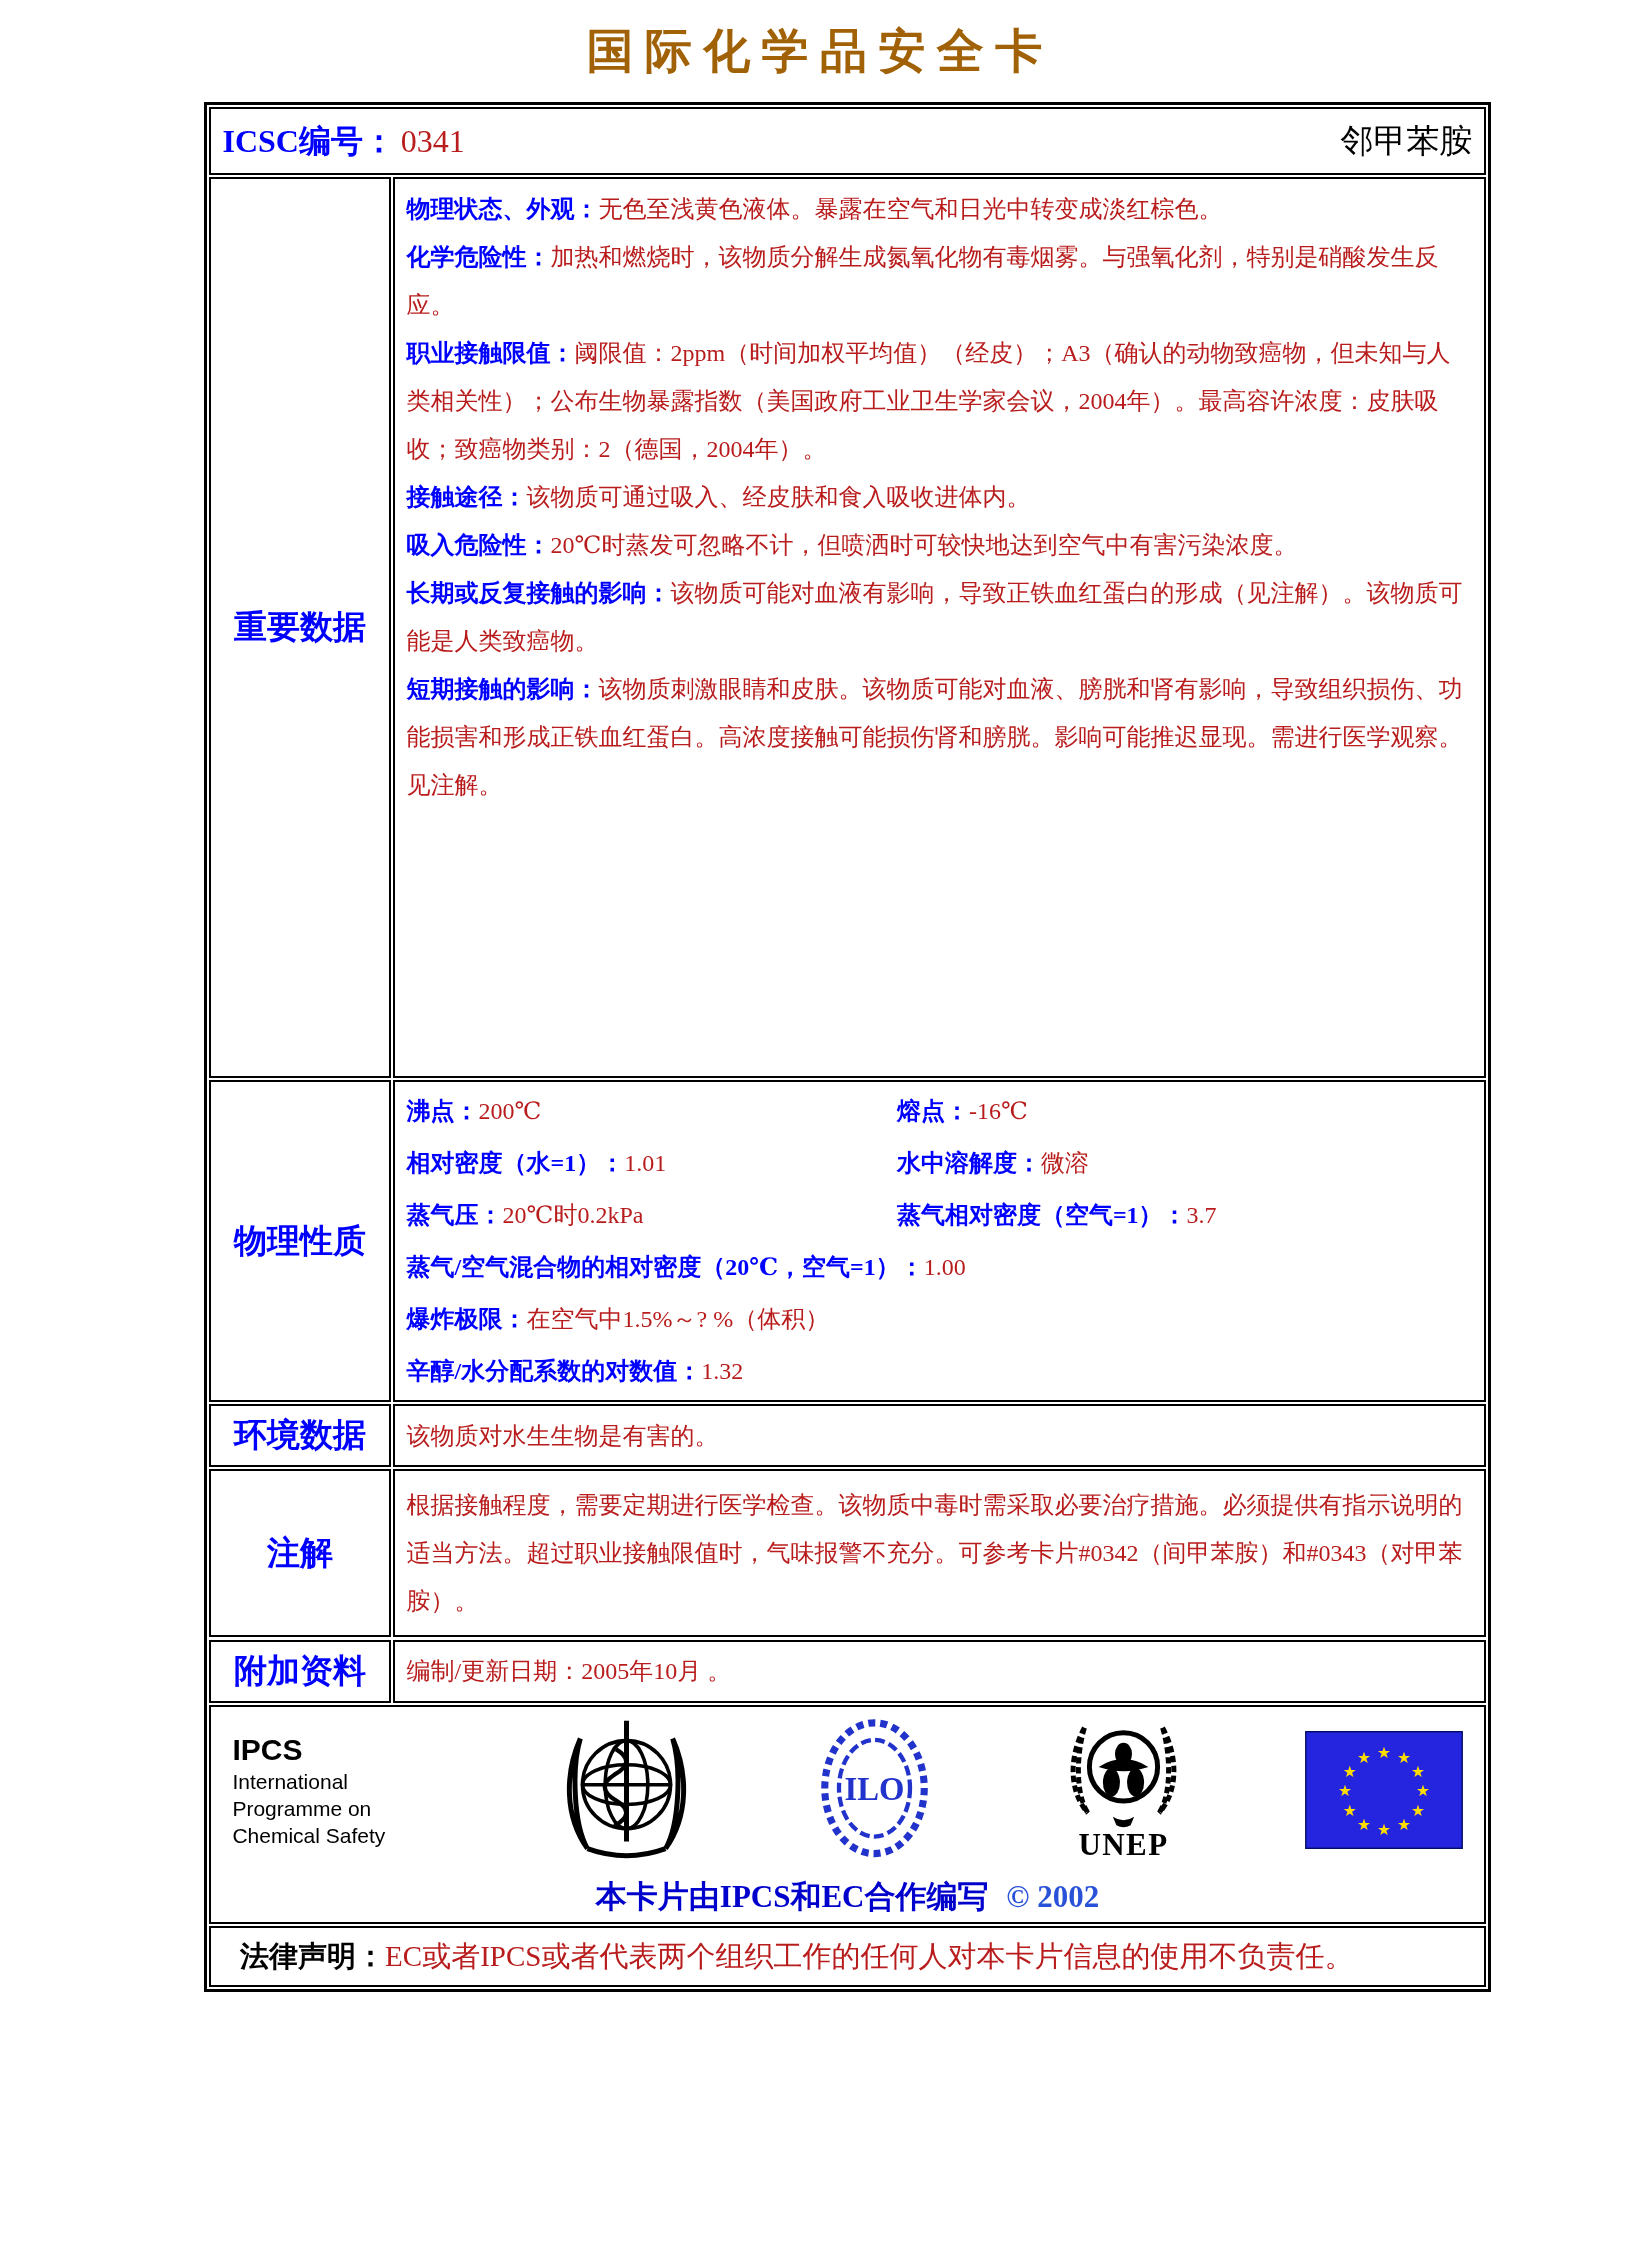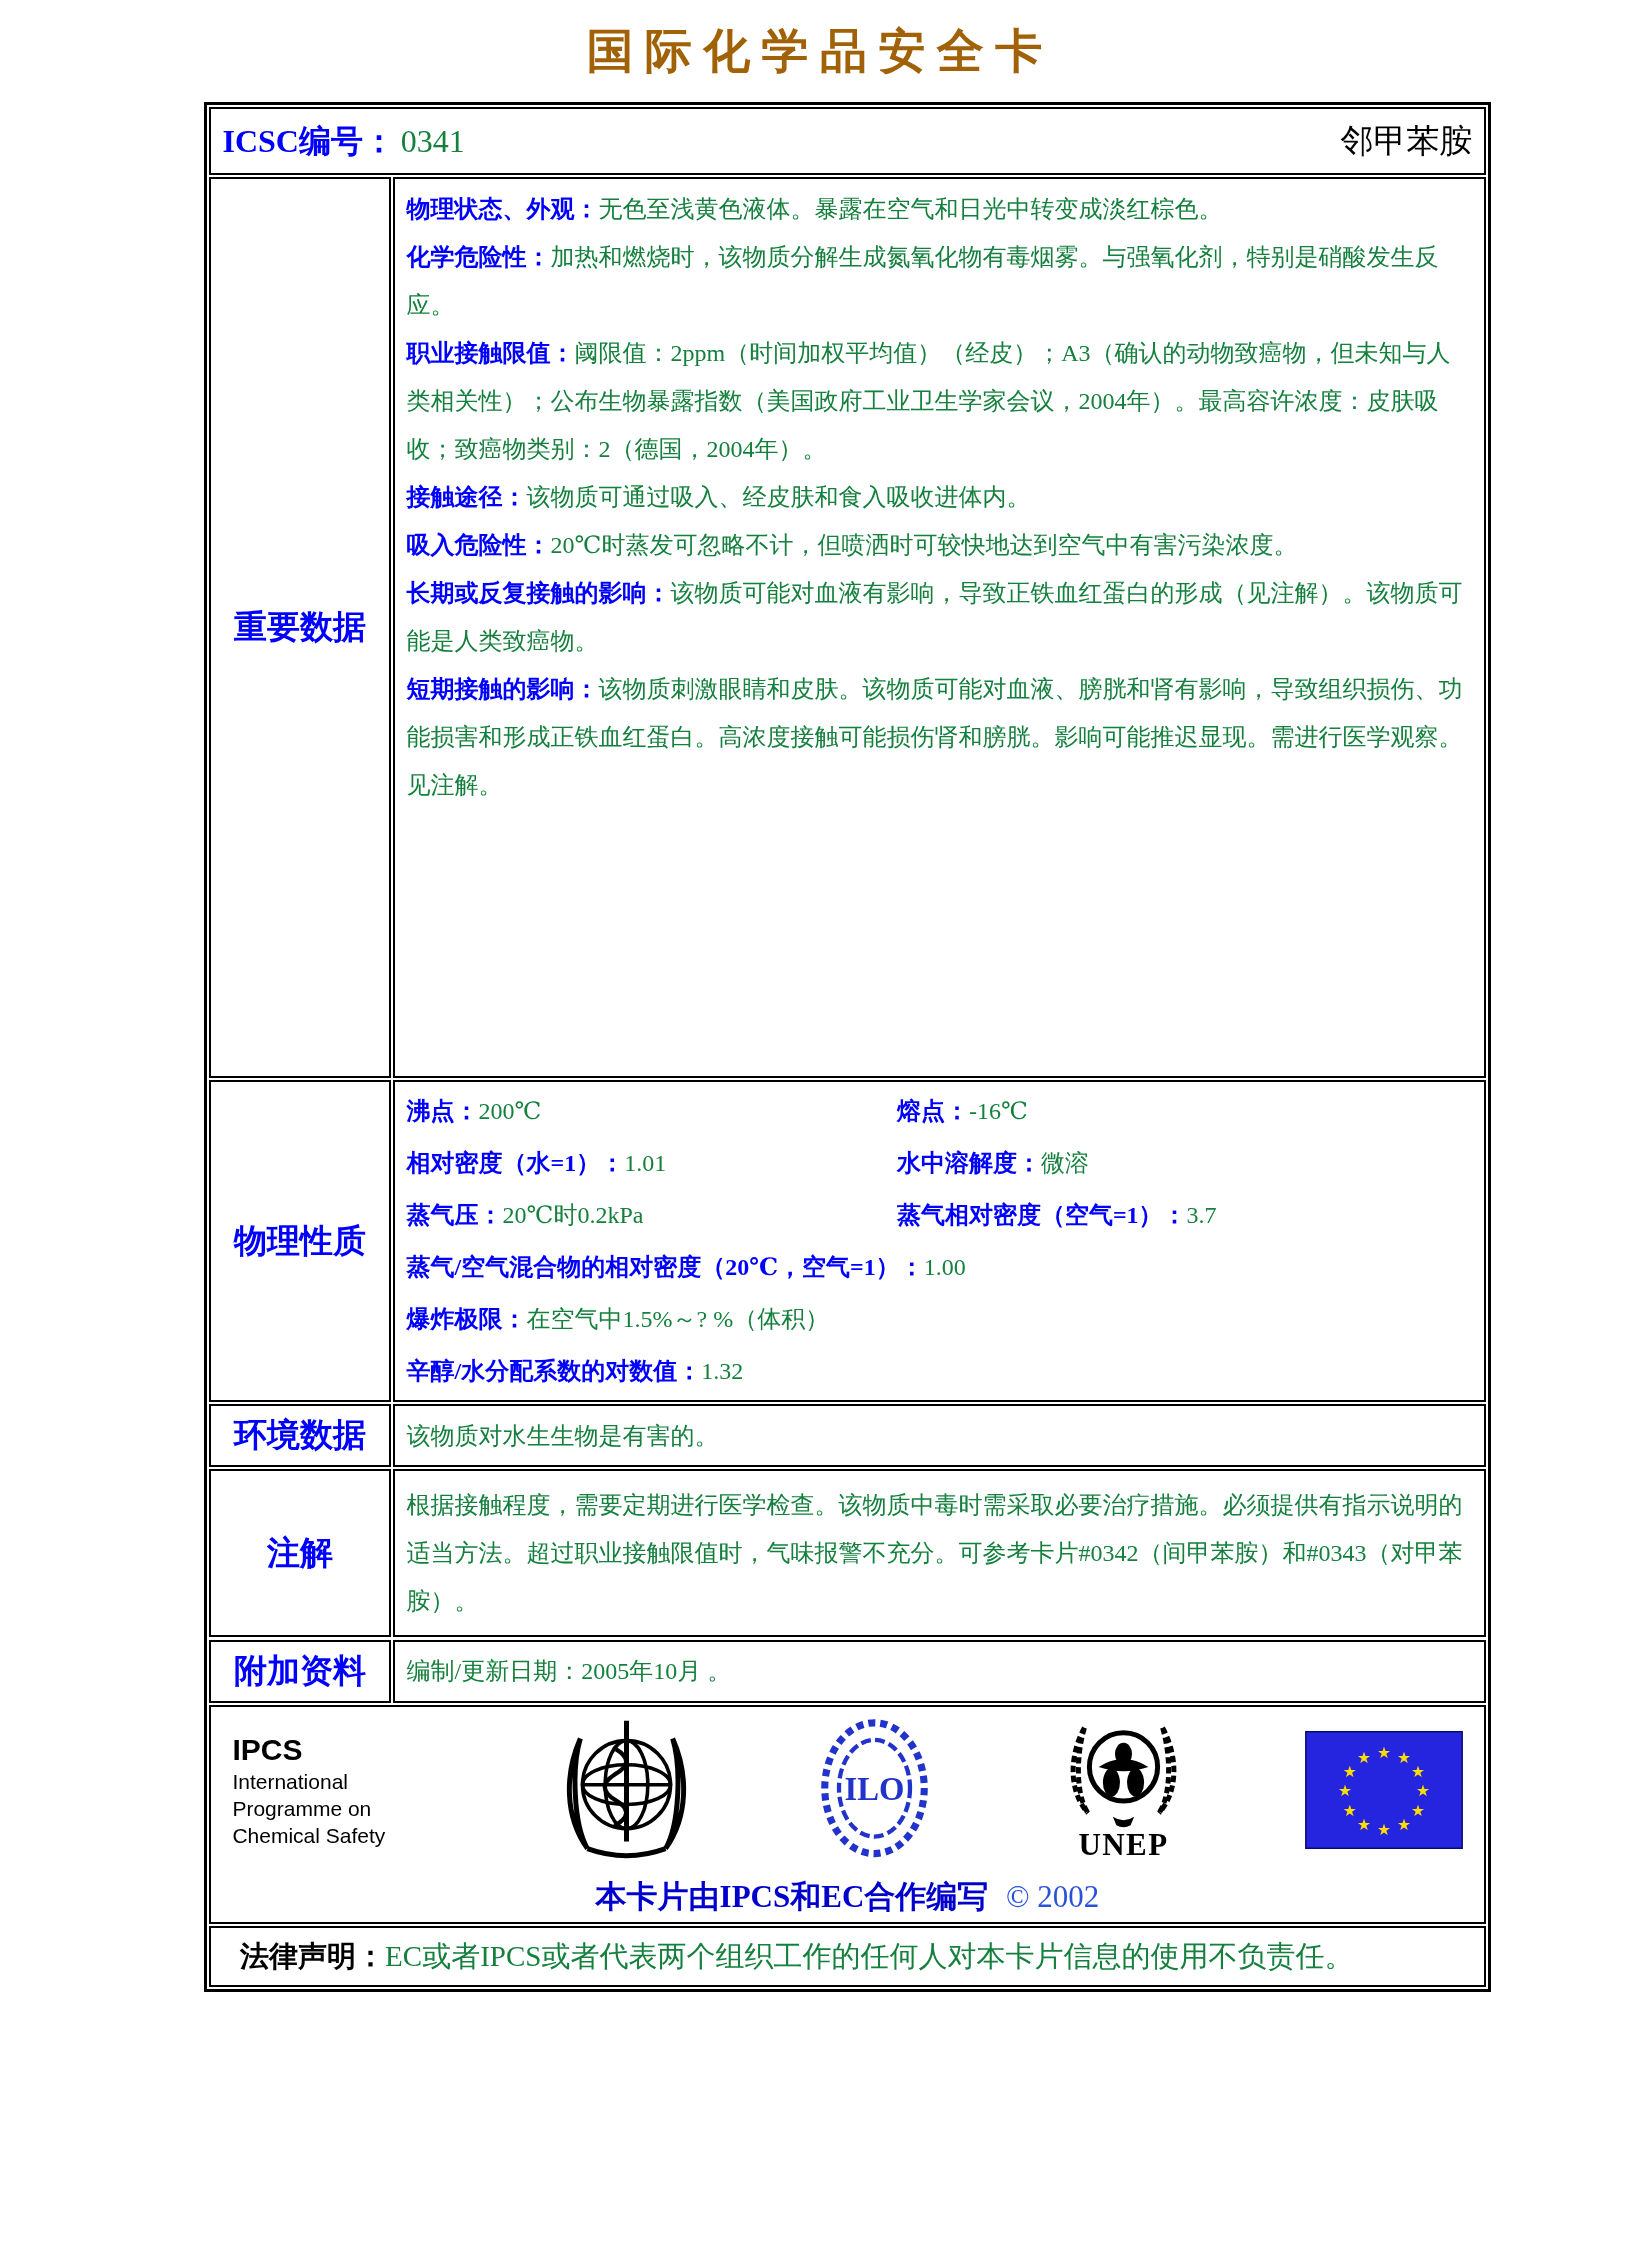--- a/index.html
+++ b/index.html
@@ -19,21 +19,21 @@
     box-sizing:border-box; display:flex; flex-direction:column; gap:2.1px;
   }
   .row { display:flex; gap:2.1px; }
   .cell { border:2.1px solid #000; background:#fff; box-sizing:border-box; }
   .label-cell {
     flex:0 0 182px; display:flex; align-items:center; justify-content:center;
     color:#0000ff; font-weight:bold; font-size:33px; text-align:center;
   }
   .content-cell { flex:1; padding:5.7px 11.4px; font-size:24px; line-height:48px; }
   .blue-label { color:#0000ff; font-weight:bold; }
-  .val { color:#15803d; }
+  .val { color:#b91c1c; }
 
   
   .icsc-row .content-cell {
     display:flex; justify-content:space-between; align-items:center;
     min-height:68px; font-size:32px;
   }
   .icsc-left { display:flex; align-items:center; gap:5.7px; }
   .chem-name { font-size:33px; }
 
   
@@ -53,21 +53,21 @@
   
   .logos-cell { flex:1; padding:10px 17px 4.3px 17px; display:flex; flex-direction:column; }
   .logos-strip { display:flex; align-items:center; justify-content:space-between; padding:0 4.3px; }
   .ipcs-block { width:213px; font-family:"Liberation Sans","DejaVu Sans",sans-serif; }
   .ipcs-abbr { font-size:30px; font-weight:bold; line-height:36px; }
   .ipcs-line { font-size:21px; line-height:27px; }
   .logo-box { display:flex; flex-direction:column; align-items:center; }
   .unep-word { font-family:"Liberation Serif",serif; font-weight:bold; font-size:31px; margin-top:-4.3px; letter-spacing:1.4px; }
   .copyright-line { text-align:center; margin-top:12.8px; font-size:31px; }
   .copyright-main { color:#0000cc; font-weight:bold; }
-  .copyright-year { color:#2a52d8; font-weight:normal; margin-left:10px; }
+  .copyright-year { color:#2a52d8; font-weight:bold; margin-left:10px; }
 
   .legal-cell { flex:1; display:flex; align-items:center; padding:7px 29px; font-size:29px; line-height:43px; }
   .legal-label { font-weight:bold; color:#000; }
 </style>
 </head>
 <body>
 
 <div class="page-title">国际化学品安全卡</div>
 
 <div class="card">

